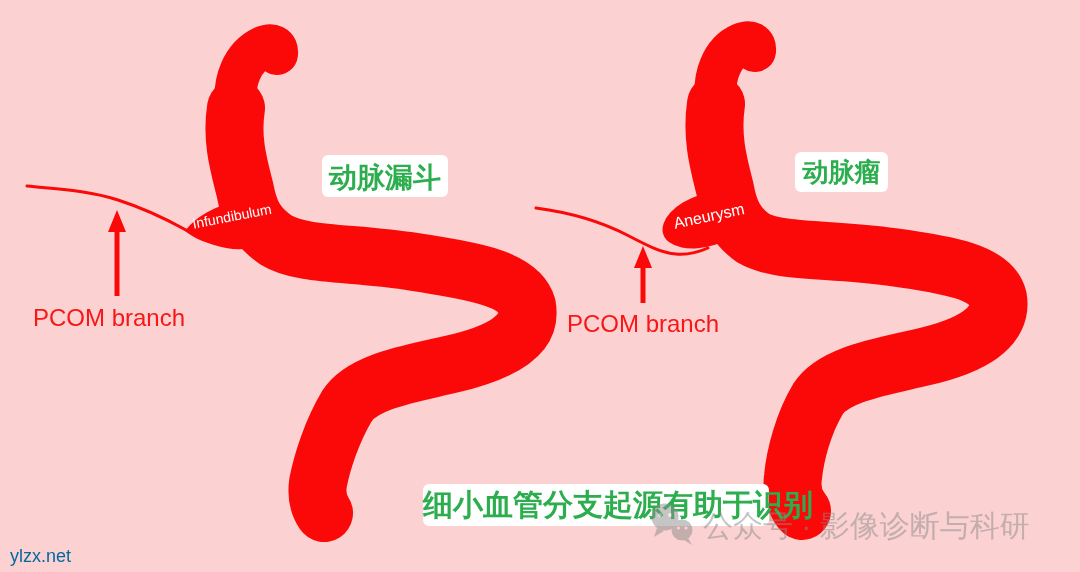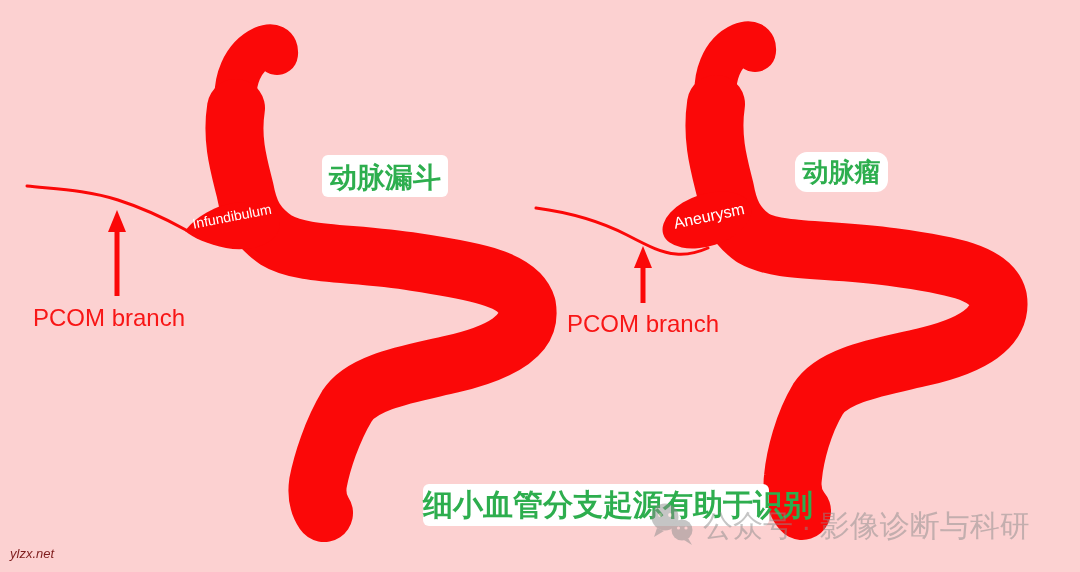--- a/index.html
+++ b/index.html
@@ -15,21 +15,21 @@
   .badge {
     position:absolute;
     background:#FFFFFF;
     border-radius:6px;
     color:#2DAE4E;
     font-weight:700;
     text-align:center;
     white-space:nowrap;
   }
   .badge-left   { left:322px; top:155px; width:126px; height:42px; font-size:28px; line-height:45px; }
-  .badge-right  { left:795px; top:152px; width:93px;  height:40px; font-size:26px; line-height:40px;border-radius:12px; }
+  .badge-right  { left:795px; top:152px; width:93px;  height:40px; font-size:26px; line-height:40px; }
   .badge-caption{ left:423px; top:484px; width:346px; height:42px; font-size:30px; line-height:42px; }
 
   .pcom-label {
     position:absolute;
     color:#F81616;
     font-size:24px;
     white-space:nowrap;
   }
   .pcom-left  { left:33px;  top:304px; }
   .pcom-right { left:567px; top:310px; }
@@ -51,23 +51,22 @@
     text-align:center;
   }
   .watermark-text {
     color:#8C8C8C;
     font-size:30px;
     white-space:nowrap;
   }
   .site-credit {
     position:absolute;
     left:10px; top:546px;
-    color:#7f1d1d;
-    font-size:13px;
-    font-style:italic;
+    color:#0369a1;
+    font-size:18px;
   }
 </style>
 </head>
 <body>
 
 <div class="canvas">
 
   <svg class="vessel-svg" width="1080" height="572" viewBox="0 0 1080 572">
 
     <path d="M 237 112 C 231 80, 244 56, 263 47 C 272 43, 278 46, 277 54" fill="none" stroke-width="42" stroke-linecap="round" stroke="#FB0808"></path>

